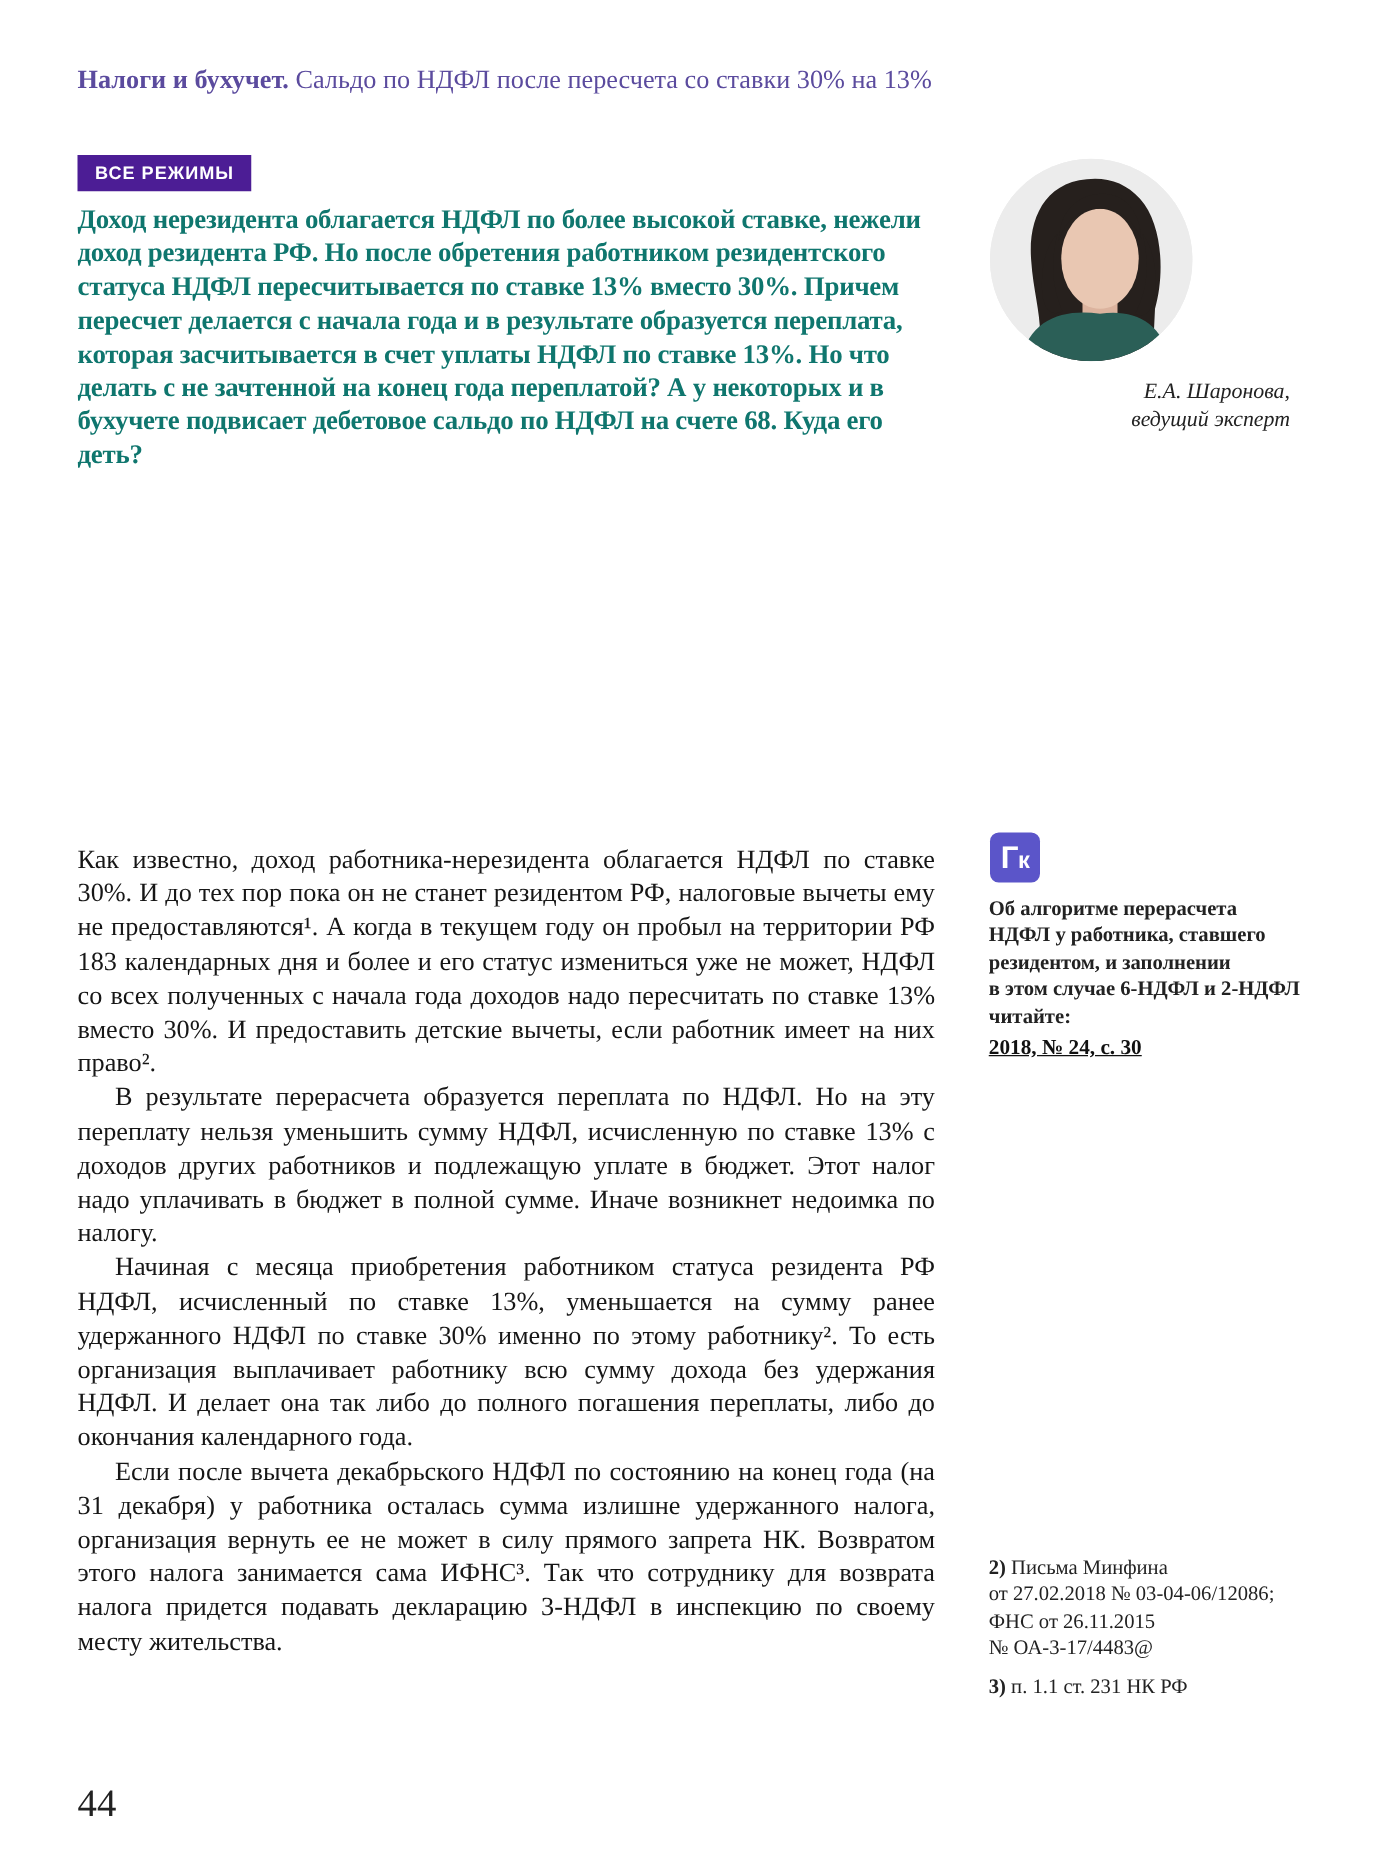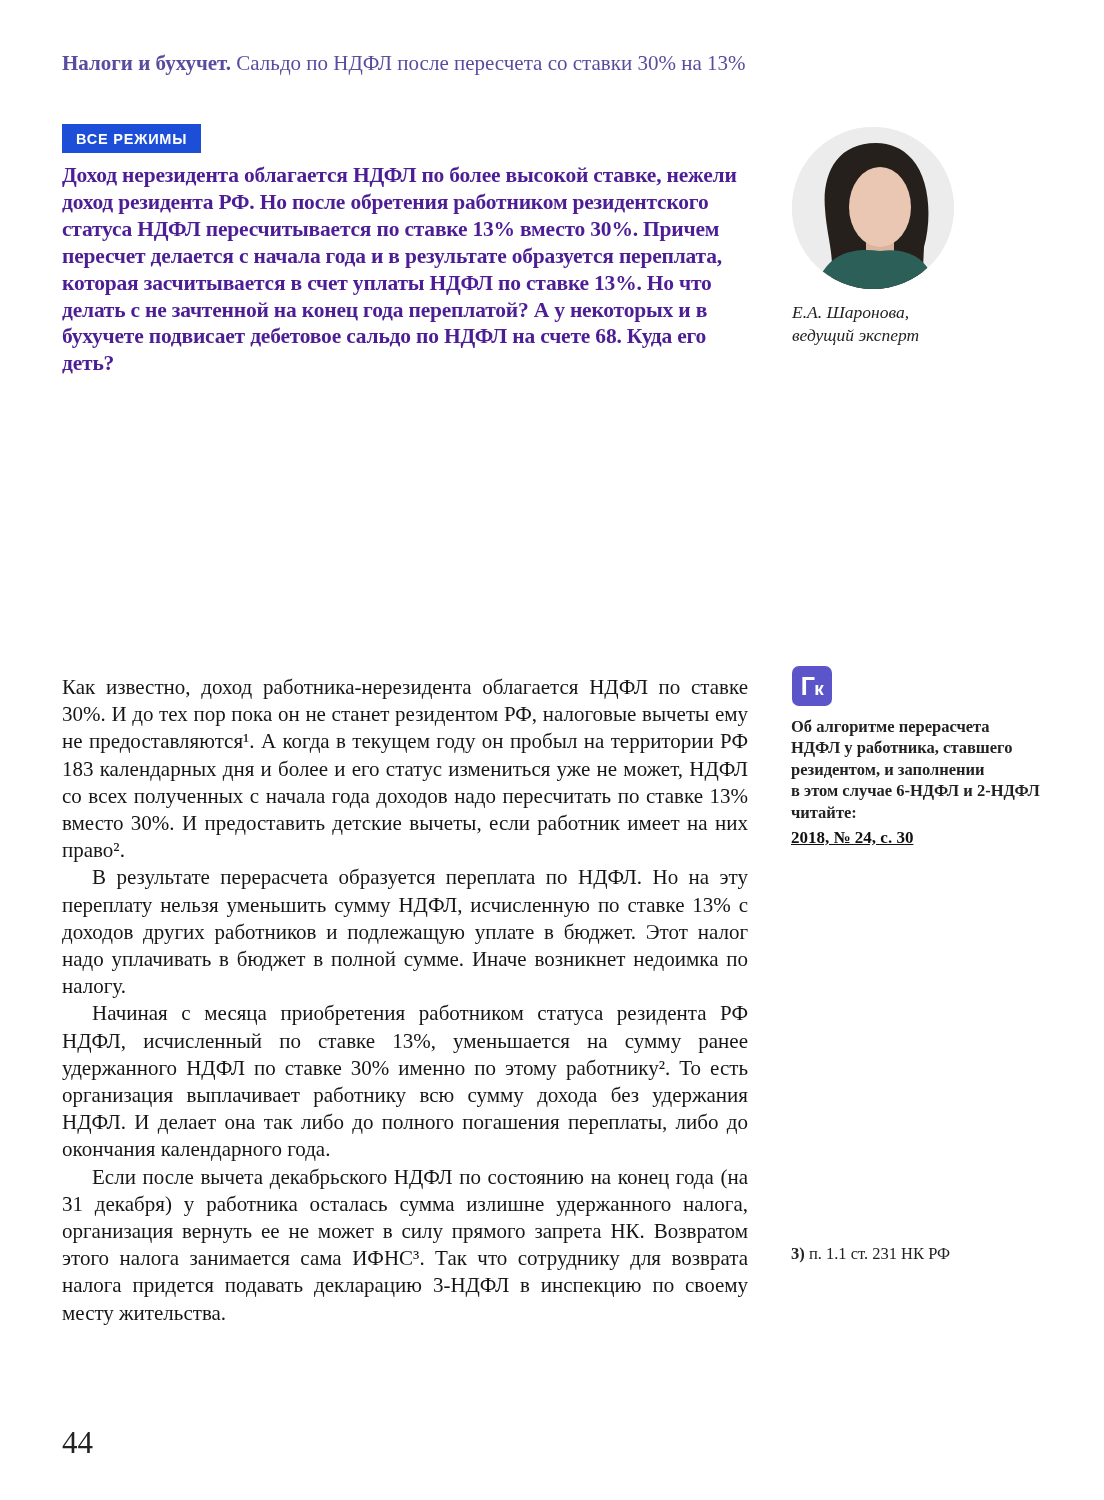--- a/index.html
+++ b/index.html
@@ -13,40 +13,40 @@
   }
   
   .kicker{
     position:absolute;left:62px;top:50px;width:940px;
     font-size:21px;line-height:26px;color:#5b4b9e;
   }
   .kicker .kicker-section{font-weight:700;}
   
   .badge{
     position:absolute;left:62px;top:124px;
-    background:#1d4ed8;color:#ffffff;
+    background:#4c1d95;color:#ffffff;
     font-family:"Liberation Sans", sans-serif;
     font-weight:700;font-size:14.5px;letter-spacing:0.8px;
     padding:7px 14px 6px 14px;
   }
   
   .lead{
     position:absolute;left:62px;top:162px;width:690px;
     font-weight:700;font-size:21.5px;line-height:26.9px;
-    letter-spacing:-0.2px;color:#4c1d95;
+    letter-spacing:-0.2px;color:#0f766e;
   }
   
   .photo{
     position:absolute;left:792px;top:127px;width:162px;height:162px;
     border-radius:50%;overflow:hidden;background:#ececec;
   }
   .photo svg{display:block;width:100%;height:100%;}
   .author-caption{
     position:absolute;left:792px;top:301px;width:240px;
-    font-style:italic;font-size:17.5px;line-height:22.5px;color:#222222;
+    font-style:italic;font-size:17.5px;line-height:22.5px;color:#222222;text-align:right;
   }
   
   .title{
     position:absolute;left:62px;top:441px;width:720px;
     font-weight:700;font-size:45px;line-height:53px;
     letter-spacing:-0.5px;color:#000000;
     white-space:pre-line;
   }
   
   .body-col{
@@ -142,20 +142,27 @@
   </div>
   <div class="note-text">Об алгоритме перерасчета
 НДФЛ у работника, ставшего
 резидентом, и заполнении
 в этом случае 6-НДФЛ и 2-НДФЛ
 читайте:</div>
   <div class="note-ref">2018, № 24, с. 30</div>
 
   <div class="footnotes">
     <p class="footnote">
+      <span class="fn-marker">2)</span>
+      <span class="fn-text">Письма Минфина
+от 27.02.2018 № 03-04-06/12086;
+ФНС от 26.11.2015
+№ ОА-3-17/4483@</span>
+    </p>
+    <p class="footnote">
       <span class="fn-marker">3)</span>
       <span class="fn-text">п. 1.1 ст. 231 НК РФ</span>
     </p>
   </div>
 
   <div class="page-number">44</div>
 
 </div>
 
 </body></html>

